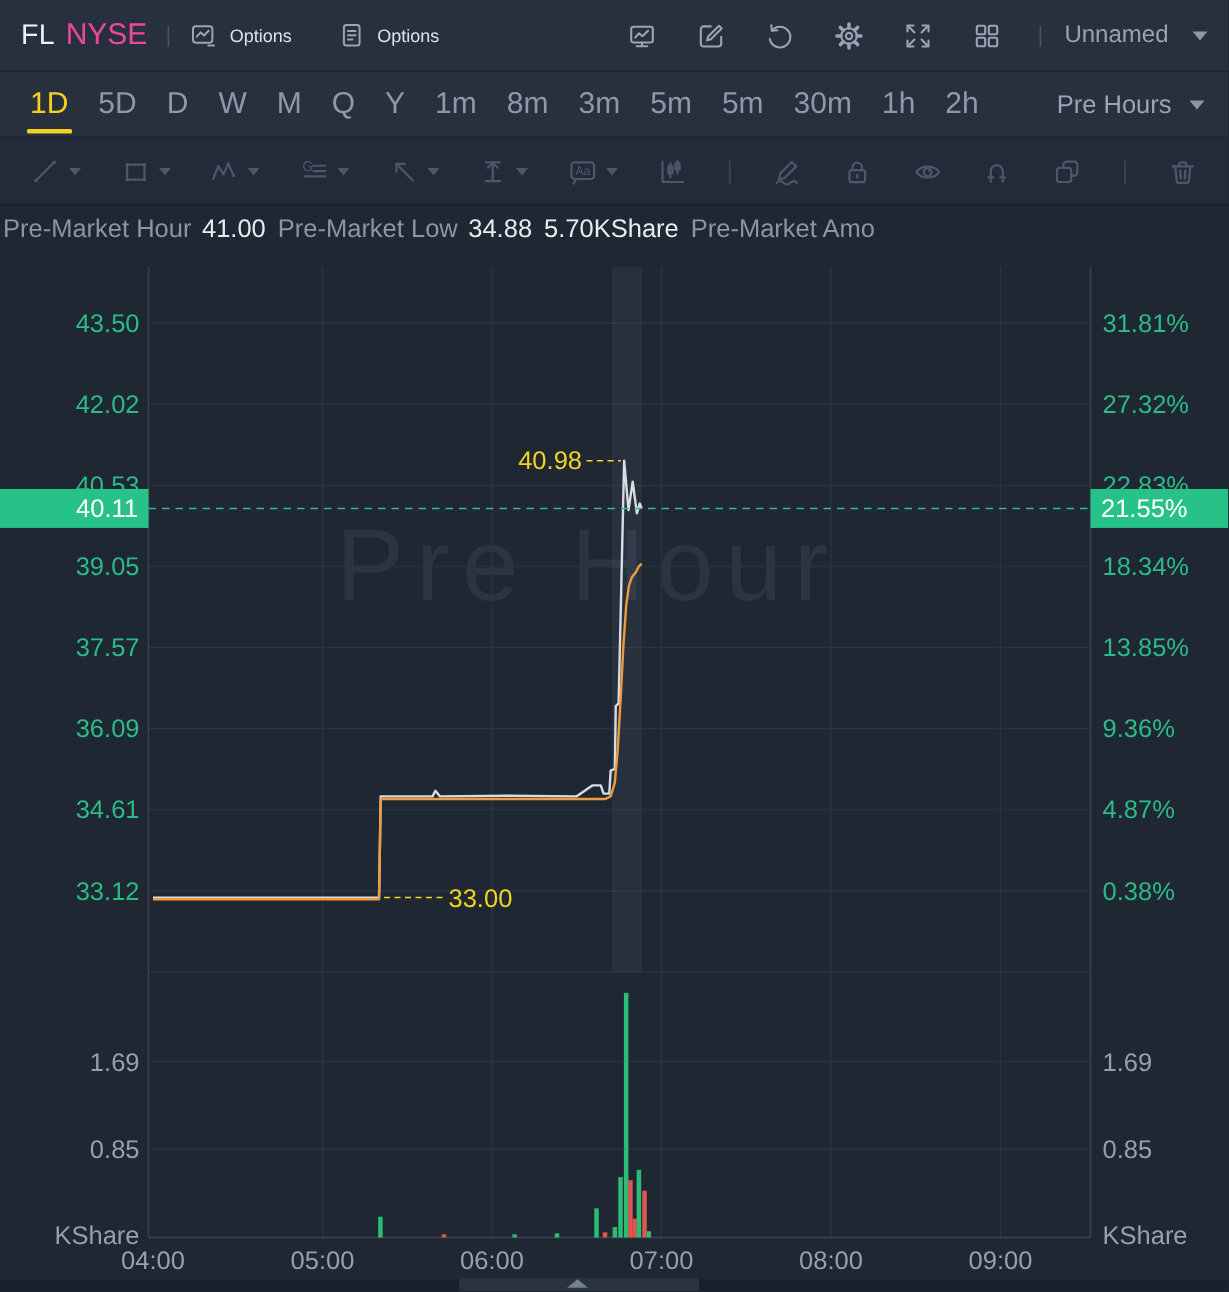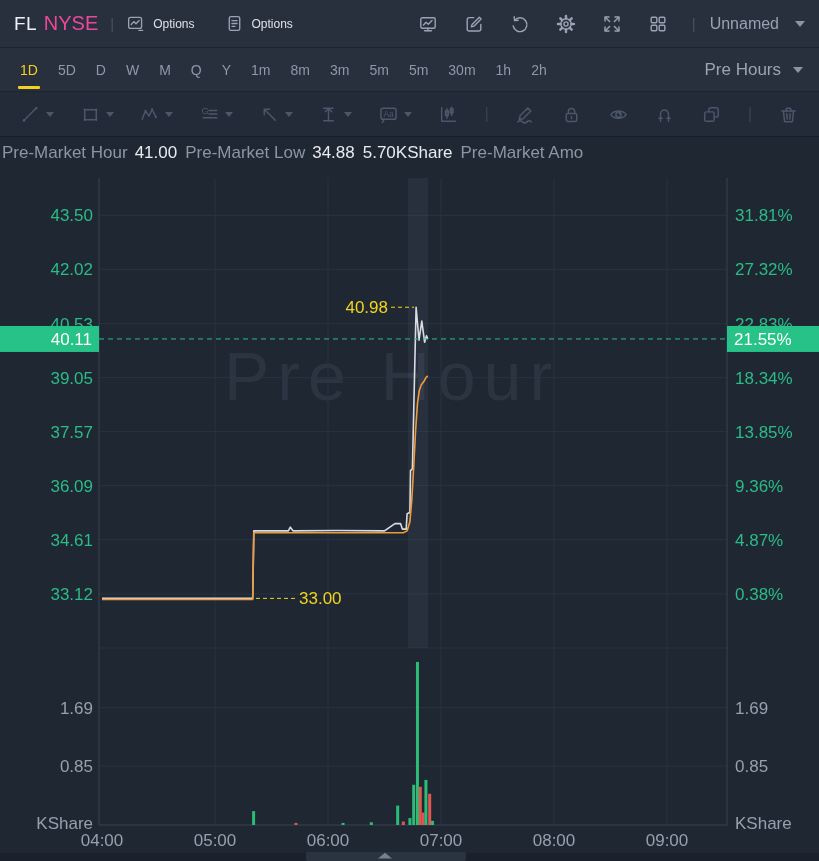--- a/index.html
+++ b/index.html
@@ -9,21 +9,21 @@
   .symbol{color:#eef1f5;font-size:19px;font-weight:400;letter-spacing:.3px;}
   .exchange{color:#ec4899;font-size:20px;margin-left:7px;}
   .vbar{color:#465163;font-size:15px;margin:0 12px;}
   .navitem{display:flex;align-items:center;gap:8px;color:#dde2e9;font-size:12px;margin-right:30px;cursor:pointer;}
   .navitem svg,.tool svg,.actico svg{stroke:#9aa4b2;fill:none;stroke-width:1.4;stroke-linecap:round;stroke-linejoin:round;}
   .top-right{margin-left:auto;display:flex;align-items:center;}
   .actico{margin-left:26px;cursor:pointer;display:flex;}
   .layoutsel{display:flex;align-items:center;gap:16px;color:#98a2b0;font-size:16px;cursor:pointer;}
   .caret{width:0;height:0;border-left:5px solid transparent;border-right:5px solid transparent;border-top:6px solid #8b95a5;display:inline-block;}
   .timebar{height:44px;background:#28303e;border-bottom:1px solid #1d2430;display:flex;align-items:center;padding:0 10px 0 10px;}
-  .tf{color:#8e98a8;font-size:14px;margin:0 10px;height:100%;display:flex;align-items:center;position:relative;cursor:pointer;}
+  .tf{color:#8e98a8;font-size:20px;margin:0 10px;height:100%;display:flex;align-items:center;position:relative;cursor:pointer;}
   .tf.active{color:#f5d021;}
   .tf.active::after{content:"";position:absolute;left:-2px;right:-2px;bottom:2px;height:3px;background:#f5d021;border-radius:1px;}
   .session{margin-left:auto;display:flex;align-items:center;gap:12px;color:#9aa4b2;font-size:17px;cursor:pointer;padding-right:6px;}
   .toolbar{height:45px;background:#232b38;border-bottom:1px solid #161c26;display:flex;align-items:center;justify-content:space-between;padding:0 20px;}
   .tool{display:flex;align-items:center;gap:5px;cursor:pointer;}
   .tool svg{stroke:#4b576b;}
   .tool .g,.tool .aa{fill:#4b576b;stroke:none;font-family:"Liberation Sans",sans-serif;}
   .tool .fdot{fill:#4b576b;stroke:none;}
   .tcaret{width:0;height:0;border-left:4px solid transparent;border-right:4px solid transparent;border-top:5px solid #4b576b;}
   .tsep{color:#39424f;font-size:17px;}

